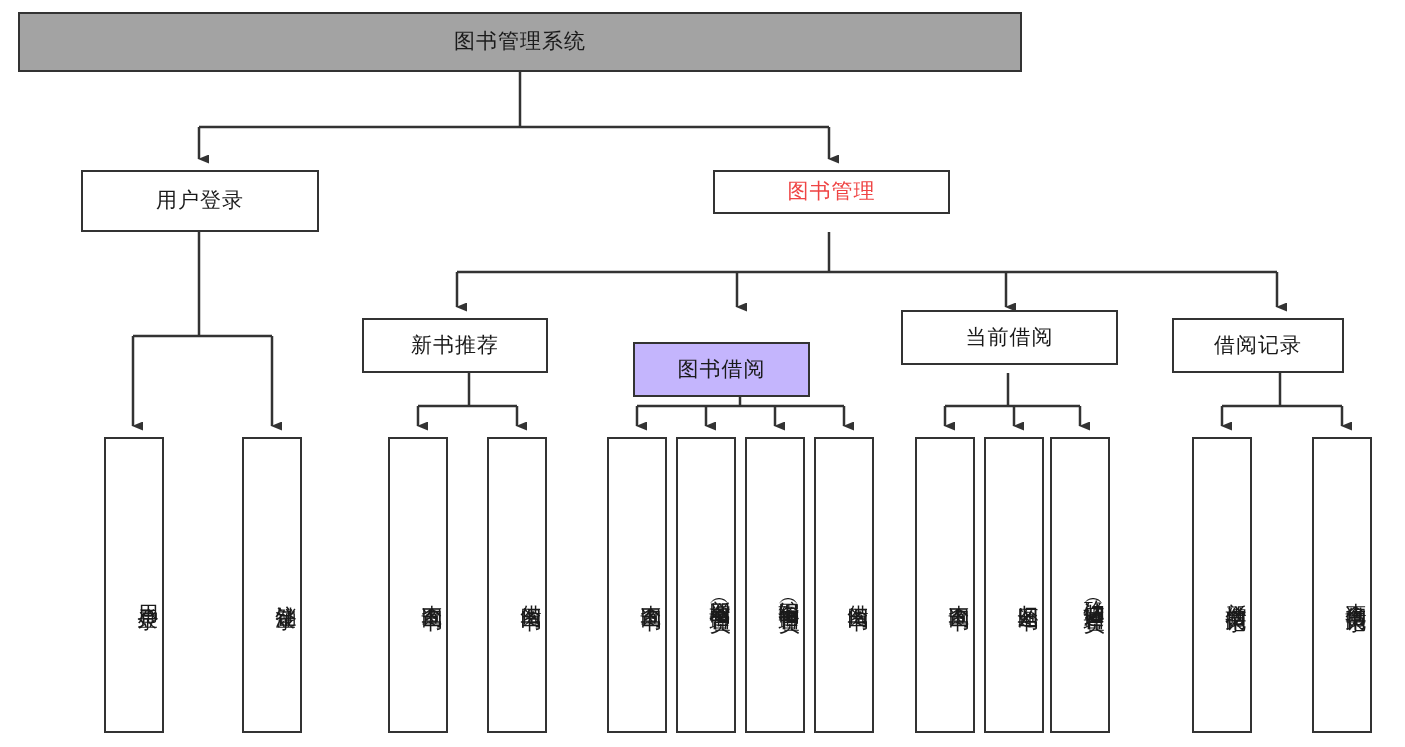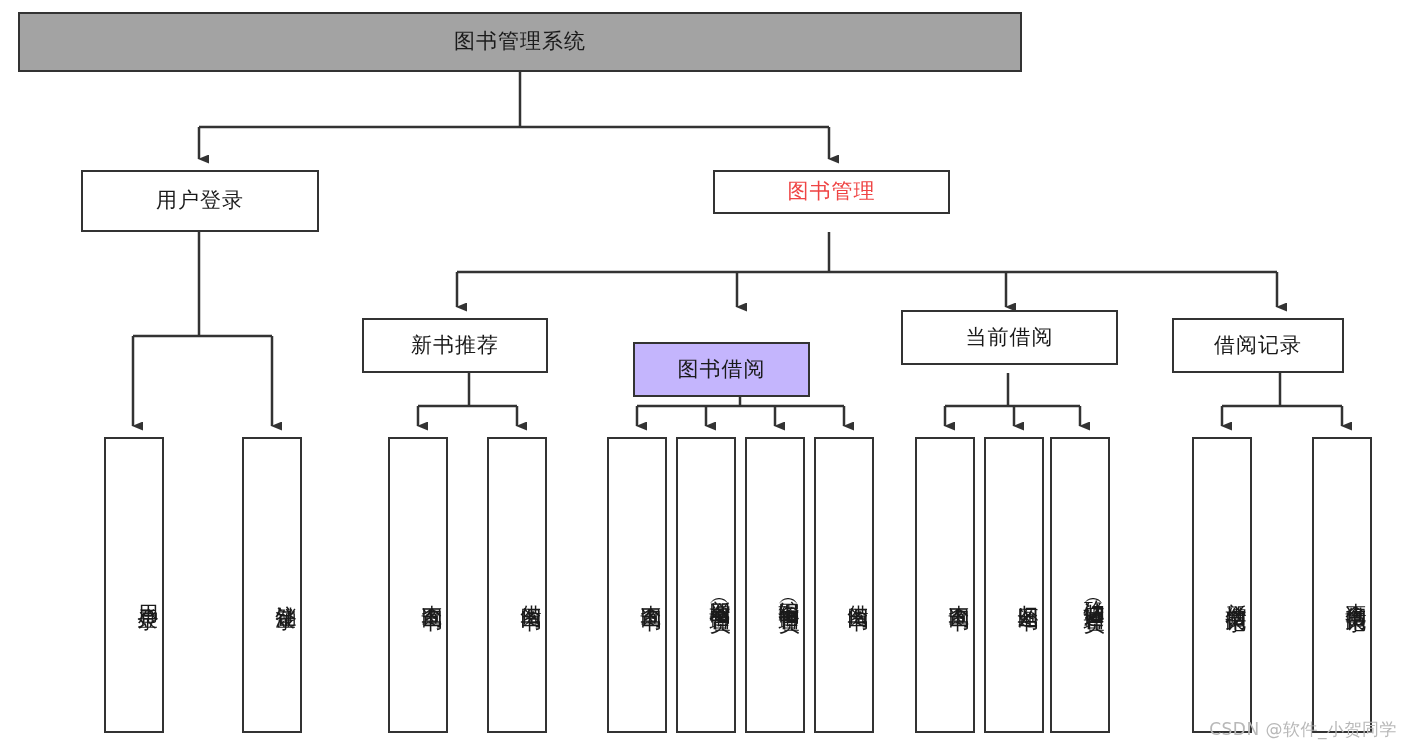--- a/index.html
+++ b/index.html
@@ -169,14 +169,13 @@
         <span class="node-label">确认归还（管理员）</span>
       </div>
       <div class="node vertical" style="left: 1192px; top: 437px; width: 60px; height: 296px; border-color: rgb(51, 51, 51); background: rgb(255, 255, 255); color: rgb(26, 26, 26);">
         <span class="node-label">新增借阅记录</span>
       </div>
       <div class="node vertical" style="left: 1312px; top: 437px; width: 60px; height: 296px; border-color: rgb(51, 51, 51); background: rgb(255, 255, 255); color: rgb(26, 26, 26);">
         <span class="node-label">查询借阅记录</span>
       </div>
     </div>
 
-  <div id="watermark">CSDN @软件_小贺同学</div>
 </div>
 
 </body></html>

